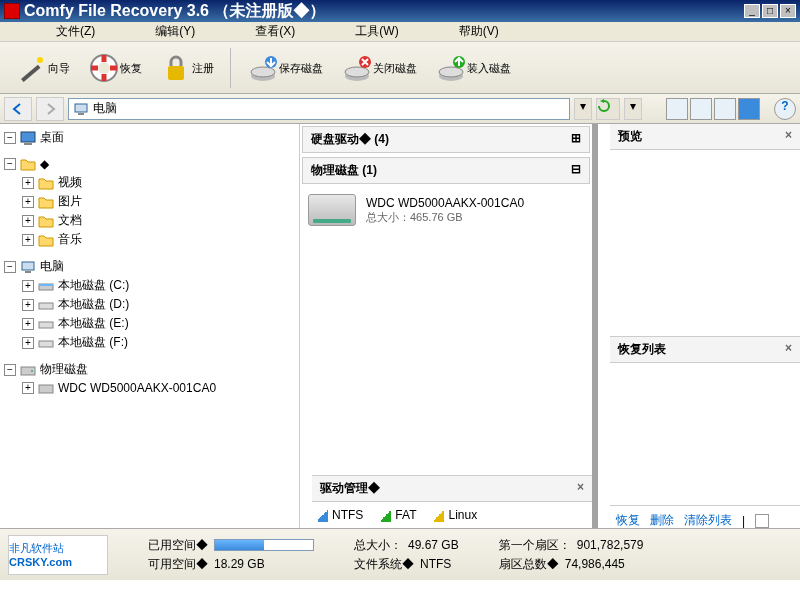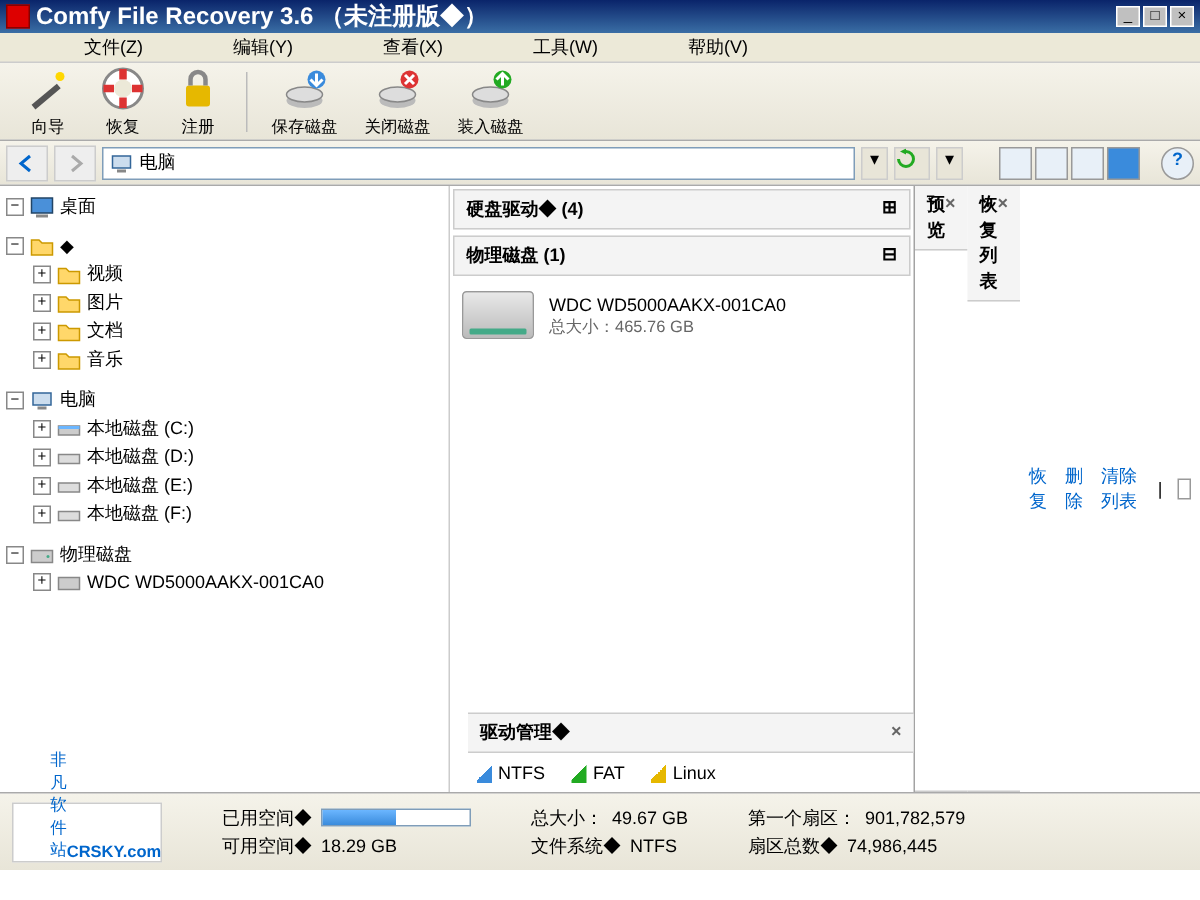--- a/index.html
+++ b/index.html
@@ -8,21 +8,21 @@
 .titlebar { height: 22px; background: linear-gradient(#0a246a, #3a6ea5); color: #fff; display: flex; align-items: center; padding: 0 4px; }
 .titlebar .app-icon { width: 16px; height: 16px; background: #d00; border: 1px solid #800; margin-right: 4px; }
 .titlebar .title { flex: 1; font-weight: bold; font-size: 16px; }
 .titlebar .win-btns { display: flex; }
 .titlebar .win-btn { width: 16px; height: 14px; background: #c0c0c0; border: 1px solid #fff; margin-left: 2px; text-align: center; line-height: 12px; color: #000; font-size: 10px; cursor: pointer; }
 
 .menubar { height: 20px; background: #ece9d8; display: flex; align-items: center; padding: 0 4px; border-bottom: 1px solid #ccc; }
 .menubar .menu-item { padding: 2px 8px; cursor: pointer; margin-left: 44px; }
 
 .toolbar-main { height: 52px; background: linear-gradient(#f5f3ea, #e8e5d8); display: flex; align-items: center; padding: 0 8px; border-bottom: 1px solid #aaa; gap: 2px; }
-.tb-btn { display: flex; flex-direction: column; align-items: center; padding: 2px 8px; cursor: pointer; }
+.tb-btn { display: flex; flex-direction: row; align-items: center; padding: 2px 8px; cursor: pointer; }
 .tb-icon { width: 32px; height: 32px; display: flex; align-items: center; justify-content: center; }
 .tb-label { font-size: 11px; margin-top: 2px; }
 .tb-sep { width: 1px; height: 40px; background: #bbb; margin: 0 6px; }
 
 .addrbar { height: 30px; background: linear-gradient(#f5f3ea, #e8e5d8); display: flex; align-items: center; padding: 0 4px; border-bottom: 1px solid #aaa; gap: 4px; }
 .nav-btn { width: 28px; height: 24px; background: #eee; border: 1px solid #ccc; cursor: pointer; display: flex; align-items: center; justify-content: center; }
 .addr-input { flex: 1; height: 22px; border: 1px solid #7f9db9; background: #fff; display: flex; align-items: center; padding: 0 4px; }
 .addr-input .icon { width: 16px; height: 16px; margin-right: 4px; }
 .addr-dd { width: 18px; height: 22px; background: #e8e5d8; border: 1px solid #ccc; cursor: pointer; text-align: center; }
 .addr-refresh { width: 24px; height: 22px; background: #e8e5d8; border: 1px solid #ccc; cursor: pointer; text-align: center; }
@@ -32,47 +32,47 @@
 
 .main { display: flex; height: 404px; }
 
 .tree-panel { width: 300px; border-right: 1px solid #ccc; overflow: auto; padding: 4px; background: #fff; }
 .tree-node { display: flex; align-items: center; padding: 1px 0; cursor: pointer; white-space: nowrap; }
 .tree-toggle { width: 12px; height: 12px; border: 1px solid #888; text-align: center; line-height: 10px; font-size: 10px; margin-right: 4px; background: #fff; cursor: pointer; }
 .tree-icon { width: 16px; height: 16px; margin-right: 4px; display: inline-flex; align-items: center; justify-content: center; }
 .tree-label { }
 .t-indent1 { padding-left: 18px; }
 
-.center-panel { flex: 1; display: flex; flex-direction: column; border-right: 1px solid #a3a3a3; }
+.center-panel { flex: 1; display: flex; flex-direction: column; border-right: 6px solid #a3a3a3; }
 .cat-header { background: #f4f4f4; border: 1px solid #ccc; padding: 4px 8px; font-weight: bold; display: flex; justify-content: space-between; cursor: pointer; margin: 2px; }
 .device-item { display: flex; align-items: center; padding: 8px; cursor: pointer; }
 .device-img { width: 48px; height: 32px; background: linear-gradient(#e8e8e8, #bbb); border: 1px solid #999; border-radius: 3px; margin-right: 10px; position: relative; }
 .device-img::after { content:''; position:absolute; bottom:2px; left:4px; right:4px; height:4px; background:#4a8; border-radius:1px; }
 .device-info .dname { font-size: 12px; }
 .device-info .dsize { font-size: 11px; color: #666; }
 .center-spacer { flex: 1; }
 .drive-mgmt { border-top: 1px solid #ccc; margin-left: 12px; }
 .dm-header { background: #f4f4f4; padding: 4px 8px; font-weight: bold; display: flex; justify-content: space-between; border-bottom: 1px solid #ccc; }
 .dm-legend { display: flex; padding: 6px; gap: 18px; }
 .dm-item { display: flex; align-items: center; gap: 4px; font-size: 11px; }
 .dm-swatch { width: 10px; height: 14px; }
 
-.right-panel { width: 190px; display: flex; flex-direction: row; }
+.right-panel { width: 190px; display: flex; flex-direction: column; margin-left: 12px; }
 .rp-section { border-bottom: 1px solid #ccc; }
 .rp-header { background: #f4f4f4; padding: 4px 8px; font-weight: bold; display: flex; justify-content: space-between; border-bottom: 1px solid #ccc; }
 .rp-close { cursor: pointer; color: #666; }
 .rp-body { flex: 1; }
 .rp-prev { height: 186px; }
 .rp-list { height: 142px; }
 .rp-actions { padding: 6px; display: flex; gap: 10px; font-size: 11px; align-items: center; }
 .rp-actions .act { color: #06c; cursor: pointer; }
 .rp-actions .mini { width: 14px; height: 14px; border: 1px solid #999; cursor: pointer; }
 
 .statusbar { height: 52px; background: linear-gradient(#f5f3ea, #e8e5d8); border-top: 1px solid #aaa; display: flex; align-items: center; padding: 0 8px; position: relative; }
-.sb-logo { width: 100px; height: 40px; background: #fff; border: 1px solid #ccc; display:flex; flex-direction:row; align-items:flex-end; justify-content:center;padding-left:25px; }
+.sb-logo { width: 100px; height: 40px; background: #fff; border: 1px solid #ccc; display:flex; flex-direction:column; align-items:flex-start; justify-content:center; }
 .sb-logo .cn { font-size:11px; color:#06c; }
 .sb-logo .en { font-size:11px; color:#06c; font-weight:bold; }
 .sb-col { margin-left: 40px; font-size: 11px; }
 .sb-row { display: flex; align-items: center; margin: 2px 0; gap: 6px; }
 .progbar { width: 100px; height: 12px; border: 1px solid #7f9db9; background: #fff; position: relative; }
 .progfill { height: 100%; background: linear-gradient(#6bb6ff, #3a8bdc); }
 .sb-str { color: #000; }
 
 svg { display: block; }
 </style>

